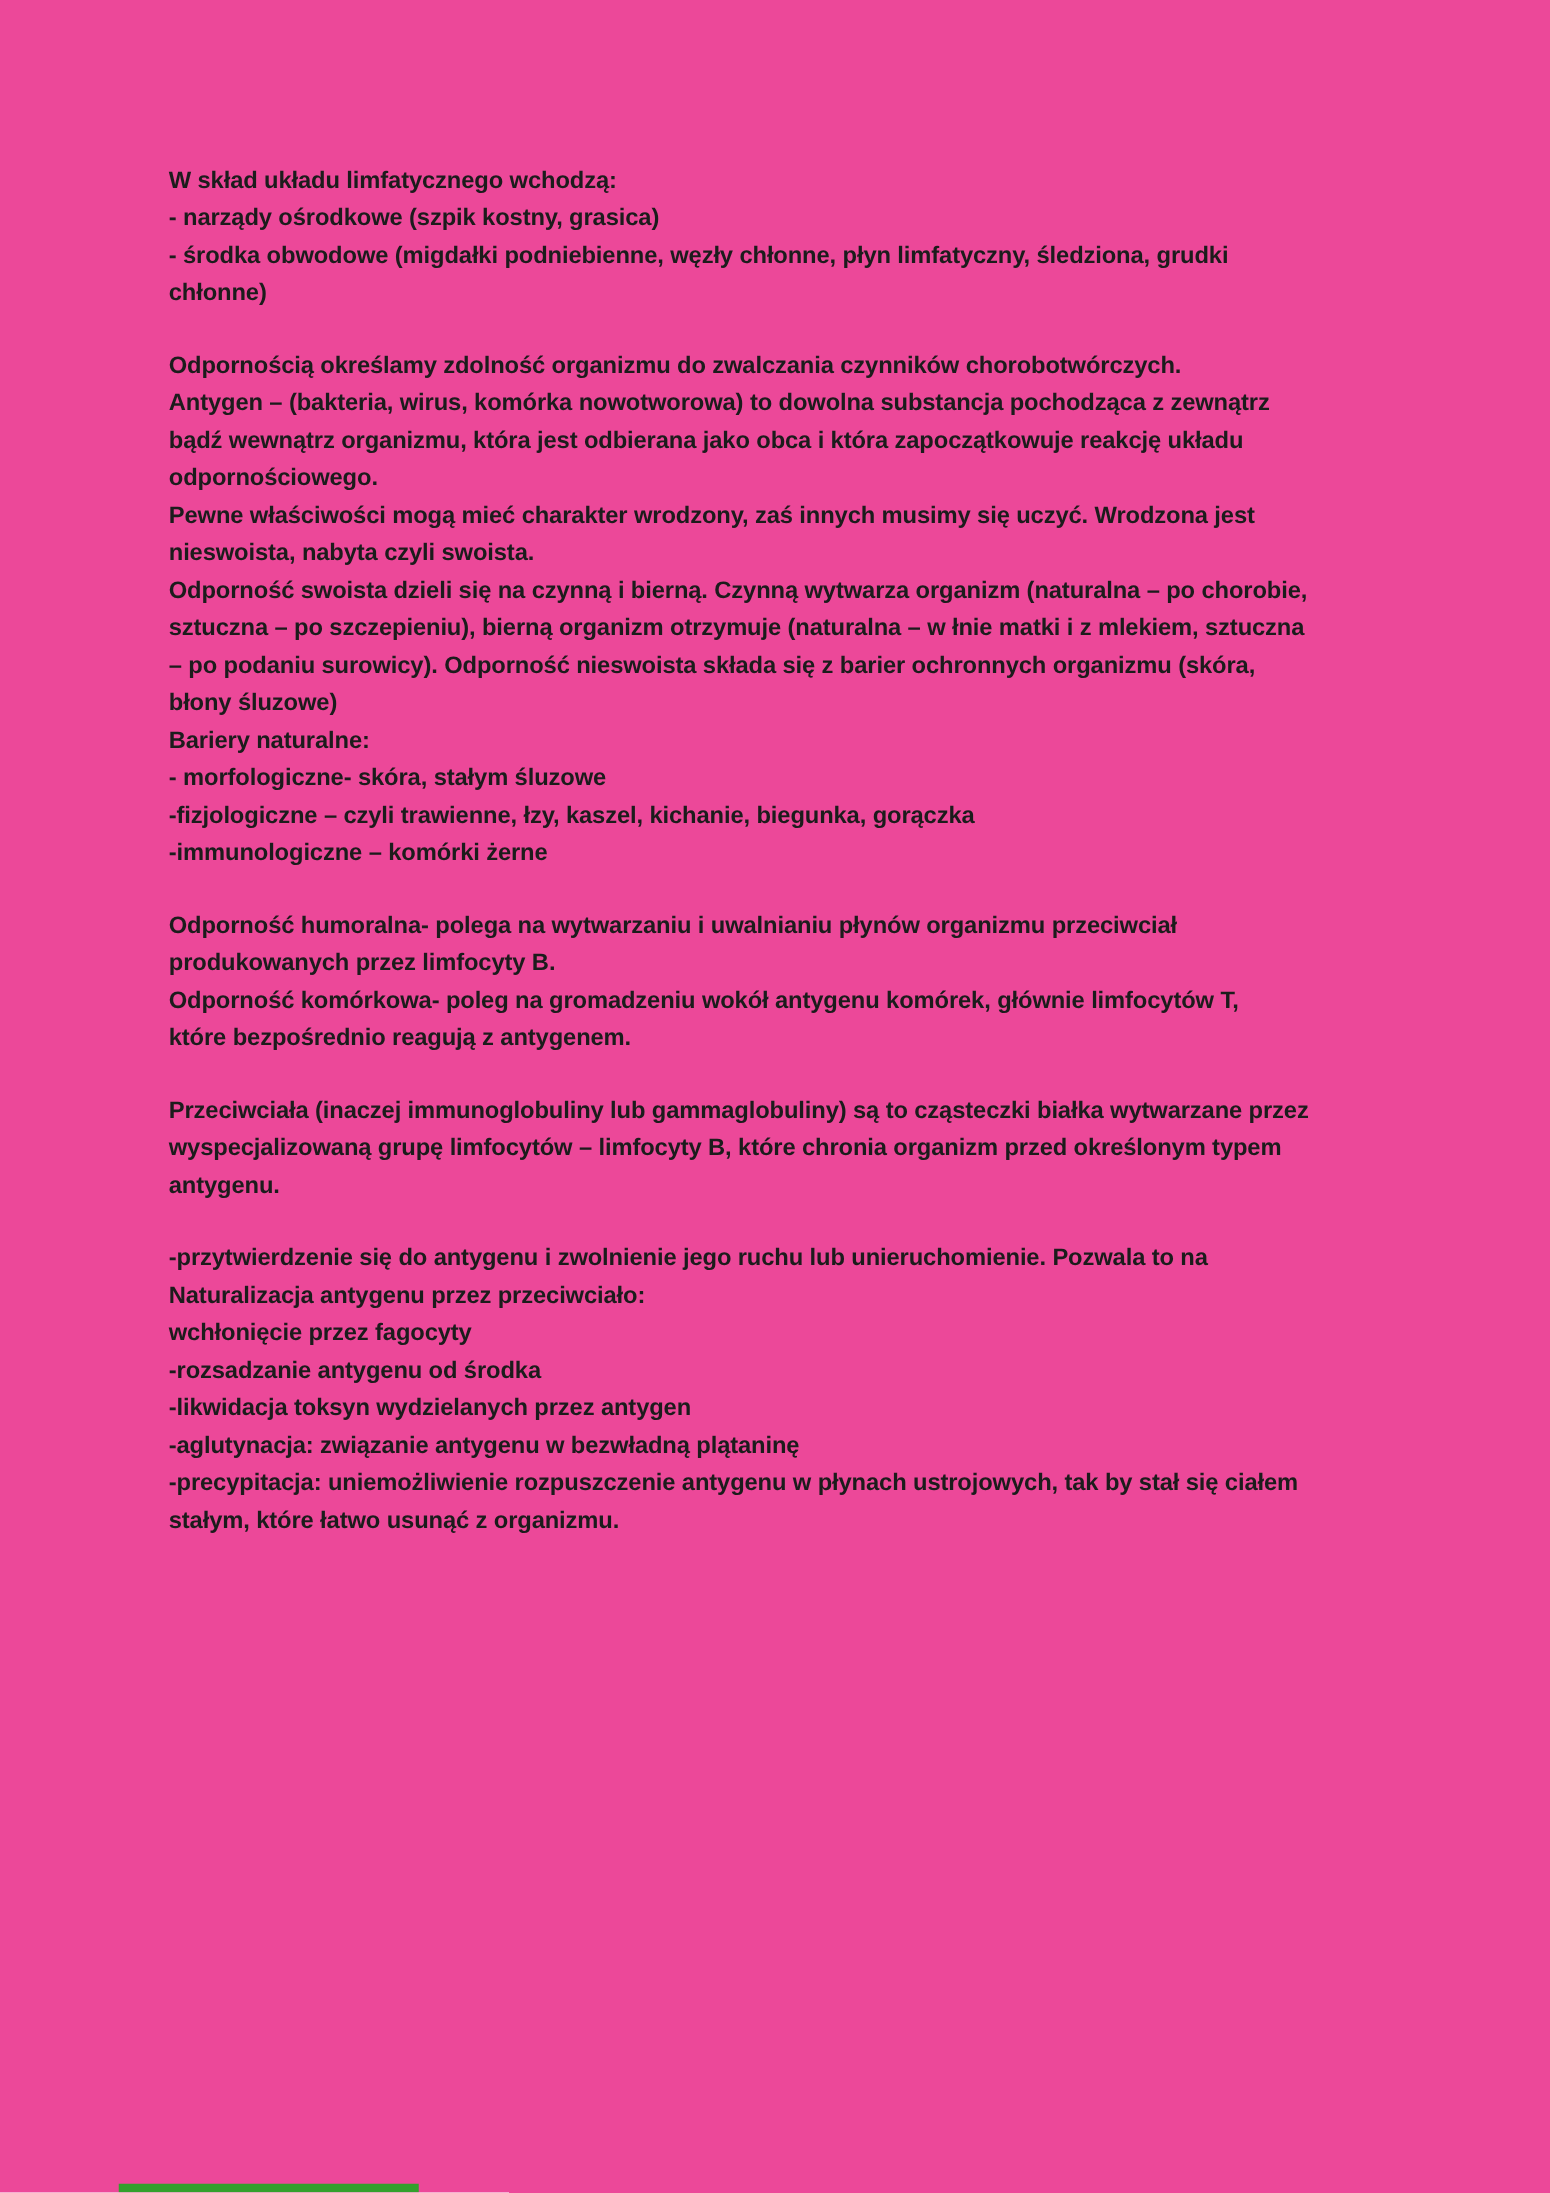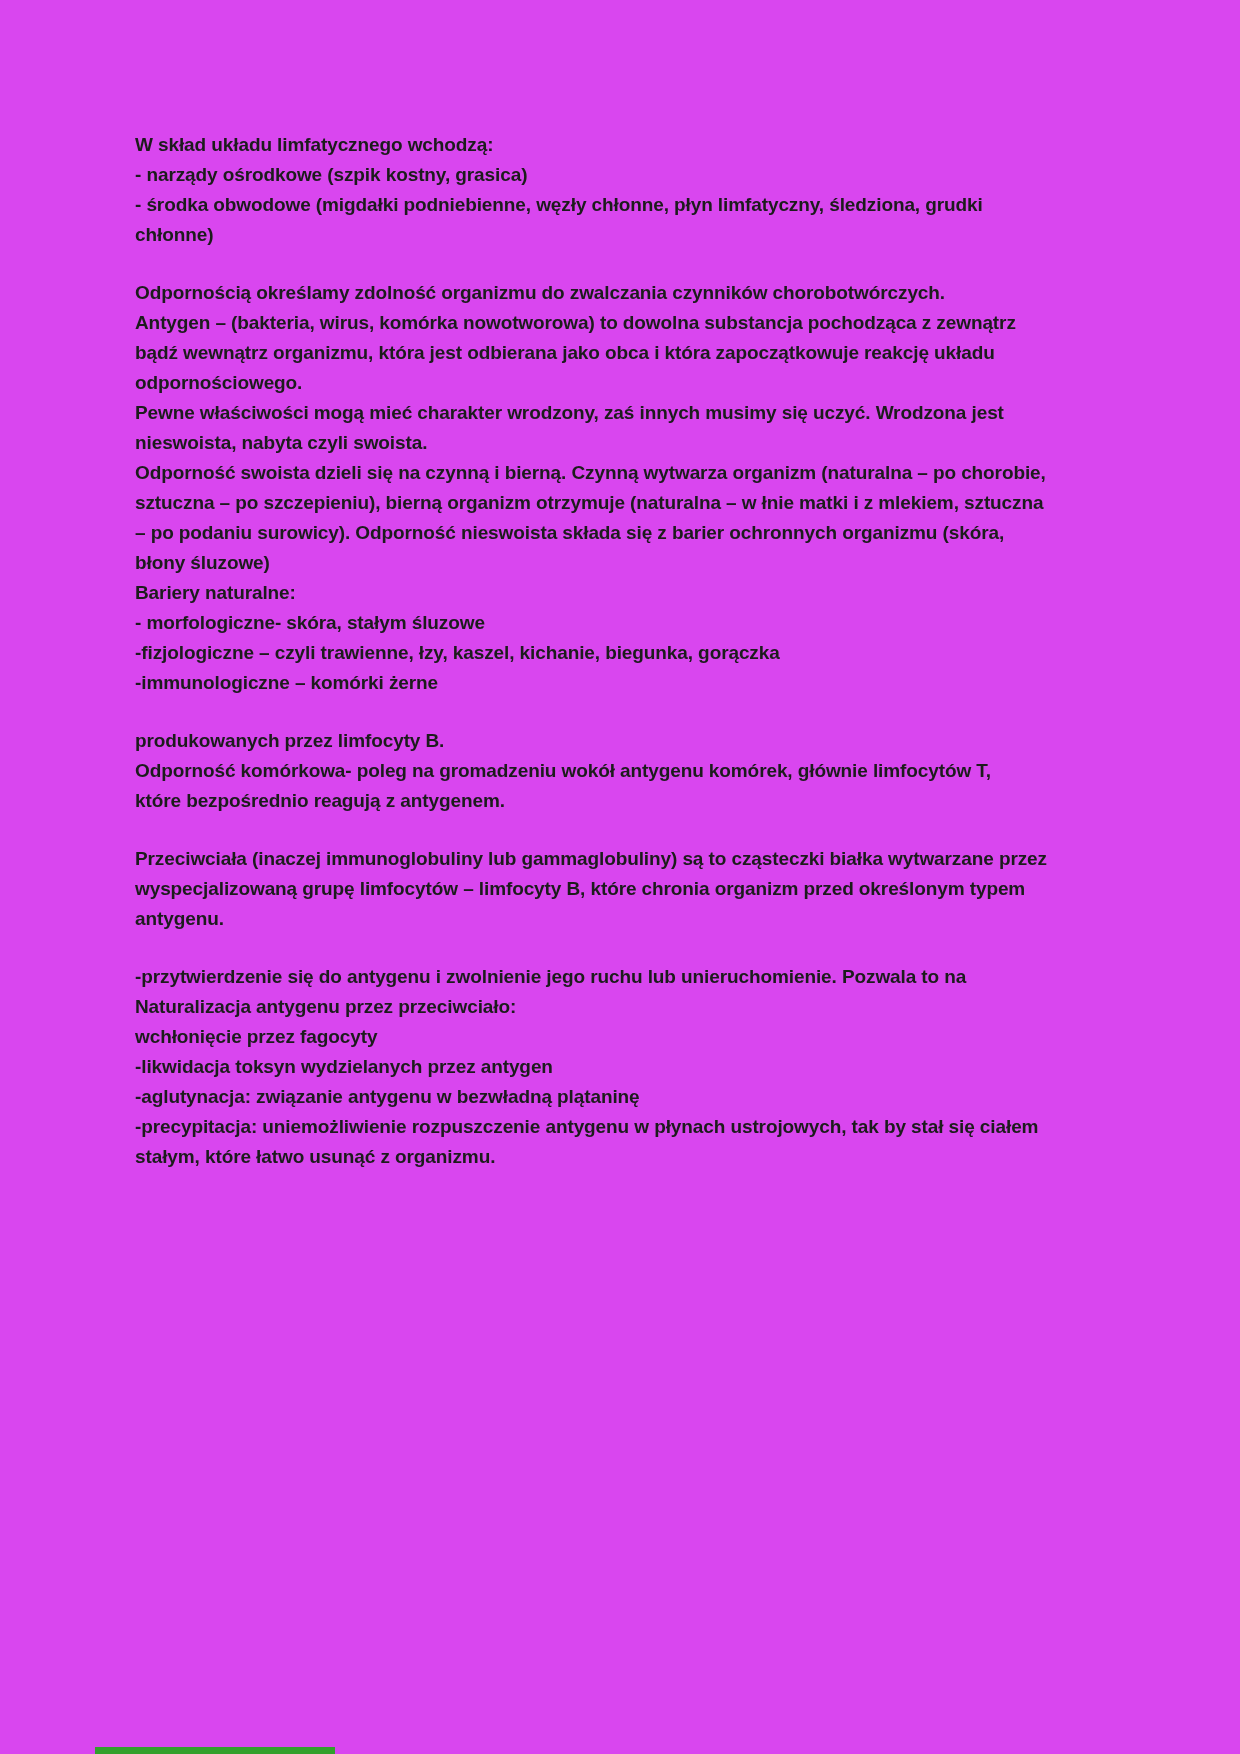--- a/index.html
+++ b/index.html
@@ -38,21 +38,21 @@
     left: 95px;
     bottom: 0px;
     width: 240px;
     height: 7px;
     background: #33a02c;
   }
 </style>
 </head>
 <body>
 
-<div class="page" style="background: #d946ef;">
+<div class="page" style="background: #ec4899;">
   <div class="doc-body" id="doc-body" style="color: rgb(28, 28, 28);">
       <p class="para">
         <span class="line">W skład układu limfatycznego wchodzą:</span>
         <span class="line">- narządy ośrodkowe (szpik kostny, grasica)</span>
         <span class="line">- środka obwodowe (migdałki podniebienne, węzły chłonne, płyn limfatyczny, śledziona, grudki</span>
         <span class="line">chłonne)</span>
       </p>
       <p class="para">
         <span class="line">Odpornością określamy zdolność organizmu do zwalczania czynników chorobotwórczych.</span>
         <span class="line">Antygen – (bakteria, wirus, komórka nowotworowa) to dowolna substancja pochodząca z zewnątrz</span>
@@ -63,33 +63,35 @@
         <span class="line">Odporność swoista dzieli się na czynną i bierną. Czynną wytwarza organizm (naturalna – po chorobie,</span>
         <span class="line">sztuczna – po szczepieniu), bierną organizm otrzymuje (naturalna – w łnie matki i z mlekiem, sztuczna</span>
         <span class="line">– po podaniu surowicy). Odporność nieswoista składa się z barier ochronnych organizmu (skóra,</span>
         <span class="line">błony śluzowe)</span>
         <span class="line">Bariery naturalne:</span>
         <span class="line">- morfologiczne- skóra, stałym śluzowe</span>
         <span class="line">-fizjologiczne – czyli trawienne, łzy, kaszel, kichanie, biegunka, gorączka</span>
         <span class="line">-immunologiczne – komórki żerne</span>
       </p>
       <p class="para">
+        <span class="line">Odporność humoralna- polega na wytwarzaniu i uwalnianiu płynów organizmu przeciwciał</span>
         <span class="line">produkowanych przez limfocyty B.</span>
         <span class="line">Odporność komórkowa- poleg na gromadzeniu wokół antygenu komórek, głównie limfocytów T,</span>
         <span class="line">które bezpośrednio reagują z antygenem.</span>
       </p>
       <p class="para">
         <span class="line">Przeciwciała (inaczej immunoglobuliny lub gammaglobuliny) są to cząsteczki białka wytwarzane przez</span>
         <span class="line">wyspecjalizowaną grupę limfocytów – limfocyty B, które chronia organizm przed określonym typem</span>
         <span class="line">antygenu.</span>
       </p>
       <p class="para">
         <span class="line">-przytwierdzenie się do antygenu i zwolnienie jego ruchu lub unieruchomienie. Pozwala to na</span>
         <span class="line">Naturalizacja antygenu przez przeciwciało:</span>
         <span class="line">wchłonięcie przez fagocyty</span>
+        <span class="line">-rozsadzanie antygenu od środka</span>
         <span class="line">-likwidacja toksyn wydzielanych przez antygen</span>
         <span class="line">-aglutynacja: związanie antygenu w bezwładną plątaninę</span>
         <span class="line">-precypitacja: uniemożliwienie rozpuszczenie antygenu w płynach ustrojowych, tak by stał się ciałem</span>
         <span class="line">stałym, które łatwo usunąć z organizmu.</span>
       </p>
     </div>
   <div class="footer-bar" style="background: rgb(51, 160, 44);"></div>
 </div>
 
 </body></html>

